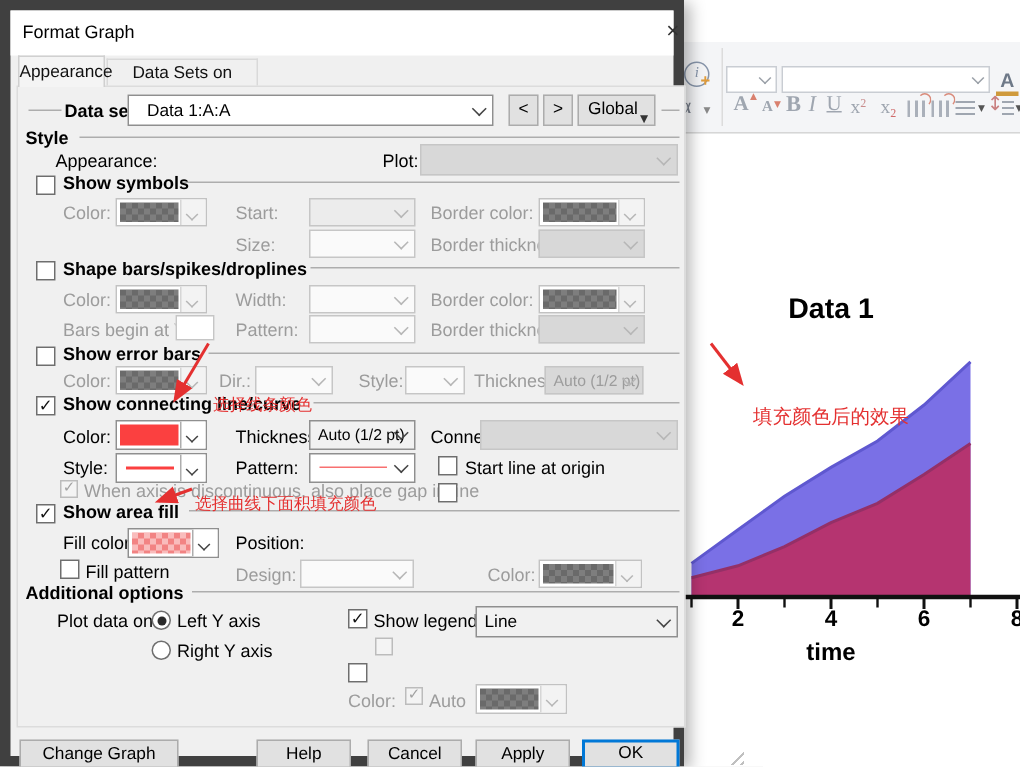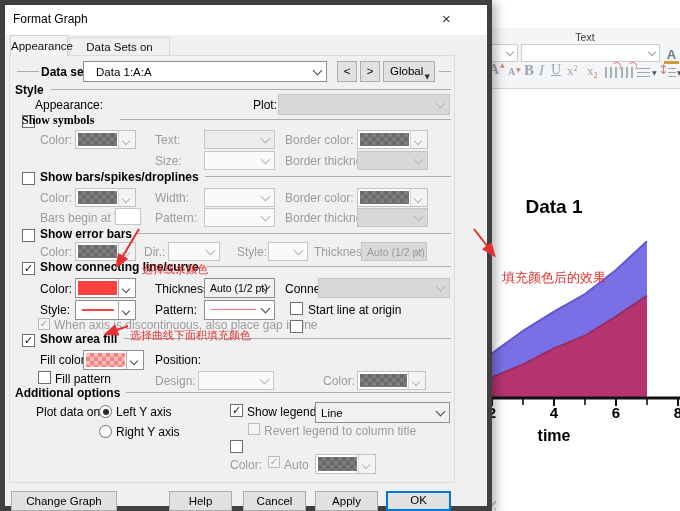--- a/index.html
+++ b/index.html
@@ -36,22 +36,22 @@
   .chk .ck{display:block;font-size:11px;line-height:11px;color:#111;font-family:"DejaVu Sans",sans-serif;}
   .kdis{border-color:#bcbcbc !important;background:#f4f4f4 !important;}
   .kdis .ck{color:#a2a2a2 !important;}
   .radio{position:absolute;box-sizing:border-box;width:13px;height:13px;border:1px solid #6e6e6e;border-radius:50%;background:#fff;}
   .rsel::after{content:"";position:absolute;left:2.5px;top:2.5px;width:6px;height:6px;border-radius:50%;background:#2b2b2b;}
   .btn{position:absolute;box-sizing:border-box;border:1px solid #acacac;background:#e1e1e1;
        font-size:11.5px;color:#000;text-align:center;line-height:17px;}
   .hdr{position:absolute;font-size:12px;font-weight:700;color:#000;white-space:nowrap;line-height:14px;}
   .annot{position:absolute;color:#e43030;font-size:11px;white-space:nowrap;z-index:31;}
   
-  #dlg{position:absolute;left:0;top:0;width:492px;height:511px;background:#f0f0f0;
-       border:5px solid #404040;box-sizing:border-box;z-index:5;box-shadow:4px 2px 10px rgba(0,0,0,.3);}
+  #dlg{position:absolute;left:0;top:0;width:456px;height:511px;background:#f0f0f0;
+       border:7px solid #404040;box-sizing:border-box;z-index:5;box-shadow:4px 2px 10px rgba(0,0,0,.3);}
   #titlebar{position:absolute;left:0;top:0;width:100%;height:30px;background:#fff;}
   #dlgtitle{position:absolute;left:8px;top:7px;font-size:12px;color:#000;}
   #closebtn{position:absolute;left:428px;top:0;width:27px;height:28px;text-align:center;line-height:28px;
             font-size:15px;color:#333;}
   .tab{position:absolute;box-sizing:border-box;border:1px solid #d9d9d9;border-bottom:none;background:#f0f0f0;
        font-size:11.5px;text-align:center;color:#111;}
   .tab.active{background:#f4f4f4;border-color:#d0d0d0;z-index:2;}
   #page{position:absolute;left:4px;top:50px;width:446px;height:428px;background:#f0f0f0;
         border:1px solid #dcdcdc;box-sizing:border-box;}
   
@@ -72,21 +72,20 @@
   .ticklbl{position:absolute;width:24px;top:404px;font-size:15px;font-weight:700;text-align:center;color:#000;z-index:1;}
   #overlay{position:absolute;left:0;top:0;z-index:30;pointer-events:none;}
   #grip{position:absolute;left:485px;top:499px;width:11px;height:11px;z-index:2;
         background:repeating-linear-gradient(135deg,#c0c0c0 0 1.5px,transparent 1.5px 4.5px);
         clip-path:polygon(100% 0,100% 100%,0 100%);}
 </style>
 </head>
 <body>
 
 <div id="toolbar">
-  <div class="abs" style="left:80px;top:3px;width:130px;text-align:center;font-size:10.5px;color:#3b3b3b;font-family:'Liberation Sans',sans-serif;">Text</div>
   <div class="abs" style="left:41px;top:4px;width:1px;height:52px;background:#dcdcdc;"></div>
   <div class="abs" style="left:16px;top:13px;width:15px;height:15px;border:1.4px solid #8795aa;border-radius:50%;color:#8795aa;
               font-family:'Liberation Serif',serif;font-style:italic;font-size:10px;text-align:center;line-height:14px;">
     <span>i</span>
   </div>
   <div class="abs" style="left:27px;top:21px;font-size:11px;font-weight:700;color:#e09c3a;line-height:10px;">+</div>
   <div class="tbi" style="left:13px;top:36px;font-size:15px;color:#777e8a;">α</div>
   <span class="tri" style="left:29px;top:43px;color:#888;">▼</span>
 
   <div class="tbcombo" style="left:44px;top:16px;width:34px;height:18px;">
@@ -174,47 +173,47 @@
 
   <div class="hdr" style="left:10px;top:78px;">Style</div>
   <div class="hl" style="left:46px;top:84px;width:400px;"></div>
   <div class="lbl" style="left:30px;top:93px;">Appearance:</div>
   <div class="lbl" style="left:248px;top:93px;">Plot:</div>
   <div class="combo cdis cfill" style="left:273px;top:89px;width:172px;height:21px;">
     <span class="cv"></span>
     </div>
 
   <div class="chk" style="left:17px;top:110px;"></div>
-  <div class="hdr" style="left:17px;top:108px;font-family:Liberation Serif, serif;">Show symbols</div>
+  <div class="hdr" style="left:35px;top:108px;">Show symbols</div>
   <div class="hl" style="left:115px;top:114px;width:331px;"></div>
   <div class="lbl dis" style="left:35px;top:128px;">Color:</div>
   <div class="sw sdis" style="left:70px;top:125px;width:61px;height:19px;">
     <span class="area checker"></span>
       <span class="arr"></span>
     </div>
-  <div class="lbl dis" style="left:150px;top:128px;">Text:</div>
+  <div class="lbl dis" style="left:150px;top:128px;">Start:</div>
   <div class="combo cdis" style="left:199px;top:125px;width:71px;height:19px;background:#ececec;">
     <span class="cv"></span>
     </div>
   <div class="lbl dis" style="left:280px;top:128px;">Border color:</div>
   <div class="sw sdis" style="left:352px;top:125px;width:71px;height:19px;">
     <span class="area checker"></span>
       <span class="arr"></span>
     </div>
   <div class="lbl dis" style="left:150px;top:149px;">Size:</div>
   <div class="combo cdis" style="left:199px;top:146px;width:71px;height:19px;">
     <span class="cv"></span>
     </div>
   <div class="lbl dis" style="left:280px;top:149px;">Border thickness:</div>
   <div class="combo cdis cfill" style="left:352px;top:146px;width:71px;height:19px;">
     <span class="cv"></span>
     </div>
 
   <div class="chk" style="left:17px;top:167px;"></div>
-  <div class="hdr" style="left:35px;top:165px;">Show bars/spikes/droplines</div>
+  <div class="hdr" style="left:35px;top:165px;">Shape bars/spikes/droplines</div>
   <div class="hl" style="left:200px;top:171px;width:246px;"></div>
   <div class="lbl dis" style="left:35px;top:186px;">Color:</div>
   <div class="sw sdis" style="left:70px;top:183px;width:61px;height:19px;">
     <span class="area checker"></span>
       <span class="arr"></span>
     </div>
   <div class="lbl dis" style="left:150px;top:186px;">Width:</div>
   <div class="combo cdis" style="left:199px;top:183px;width:71px;height:19px;">
     <span class="cv"></span>
     </div>
@@ -322,21 +321,20 @@
   <div class="chk" style="left:225px;top:399px;">
     <span class="ck">✓</span>
     </div>
   <div class="lbl" style="left:242px;top:400px;">Show legend</div>
   <div class="combo cgray" style="left:310px;top:397px;width:135px;height:21px;line-height:18px;">
     <span>Line</span>
     <span class="cv"></span></div>
   <div class="radio" style="left:94px;top:420px;"></div>
   <div class="lbl" style="left:111px;top:420px;">Right  Y axis</div>
   <div class="chk kdis" style="left:243px;top:418px;width:12px;height:12px;"></div>
-  <div class="lbl dis" style="left:259px;top:419px;">Revert legend to column title</div>
   <div class="chk" style="left:225px;top:435px;"></div>
   <div class="lbl dis" style="left:225px;top:453px;">Color:</div>
   <div class="chk kdis" style="left:263px;top:451px;width:12px;height:12px;">
     <span class="ck" style="font-size:10px;line-height:10px;">✓</span>
     </div>
   <div class="lbl dis" style="left:279px;top:453px;">Auto</div>
   <div class="sw sdis" style="left:310px;top:449px;width:61px;height:20px;">
     <span class="area checker"></span>
       <span class="arr"></span>
     </div>

